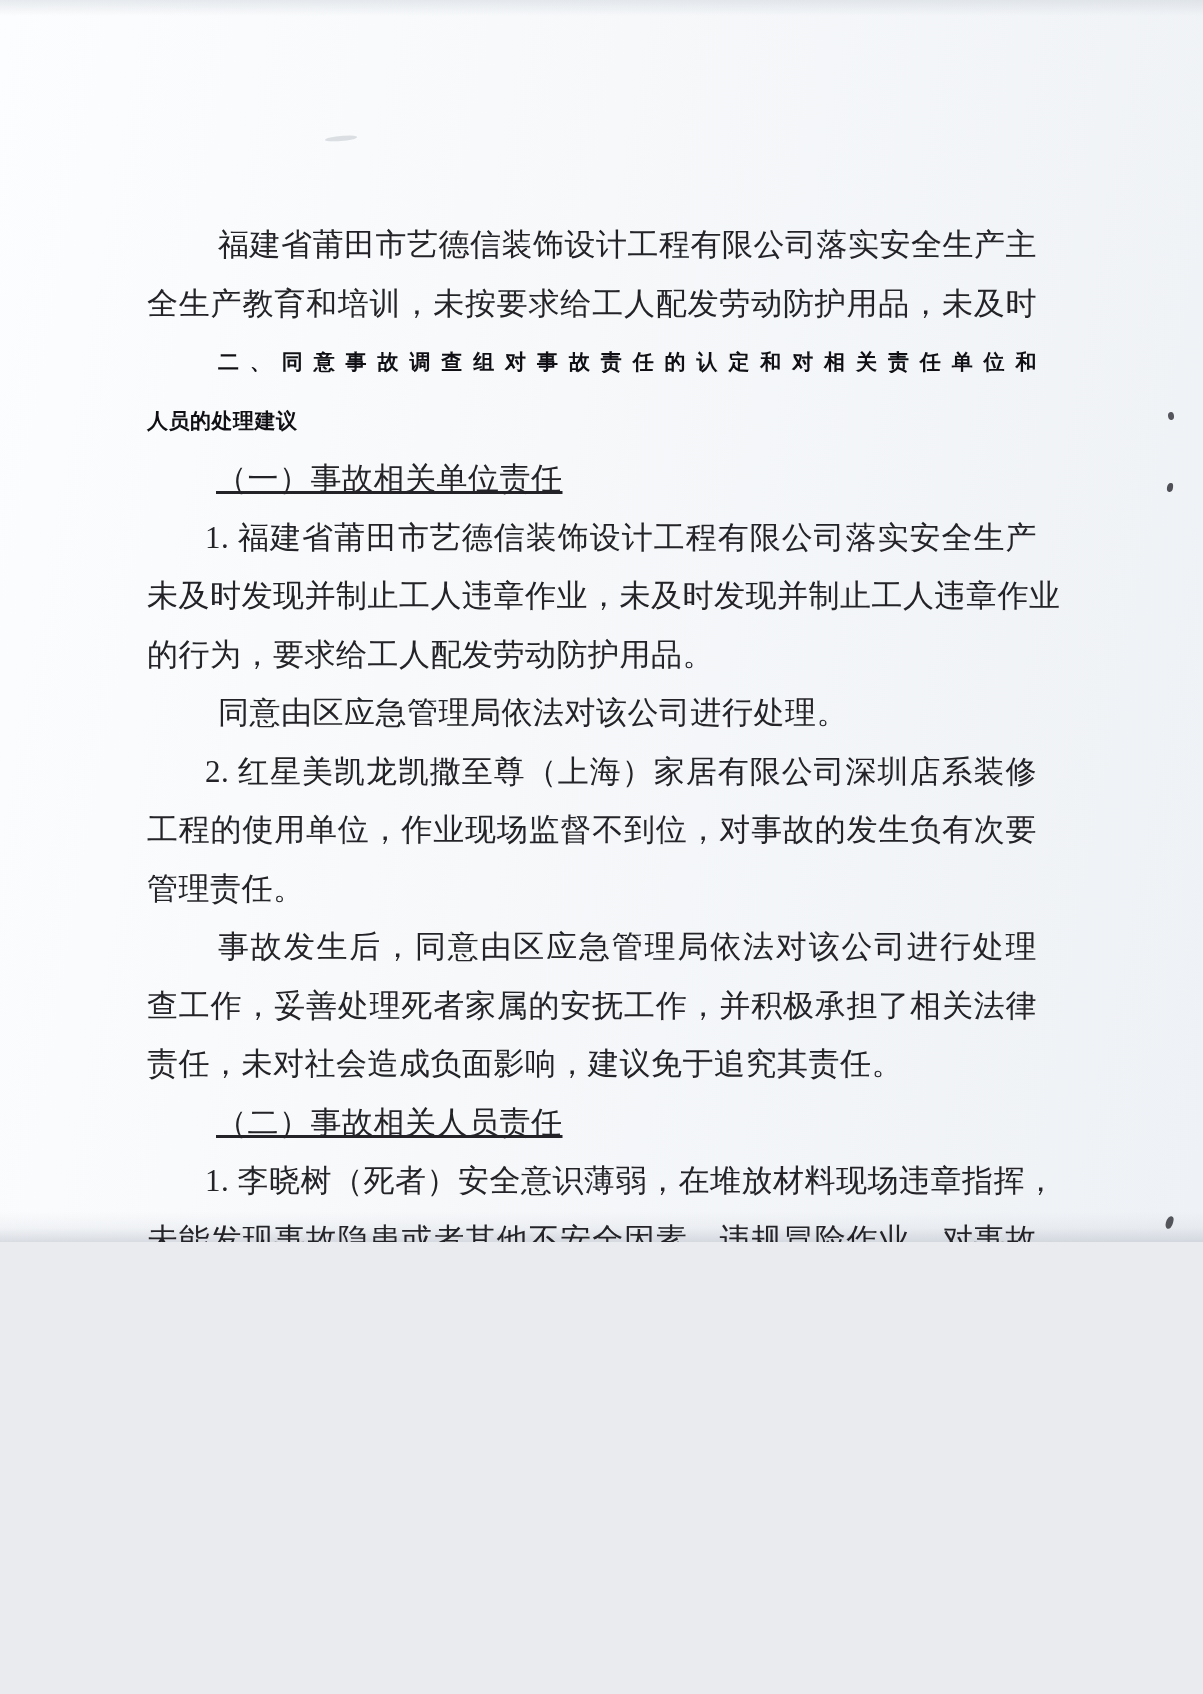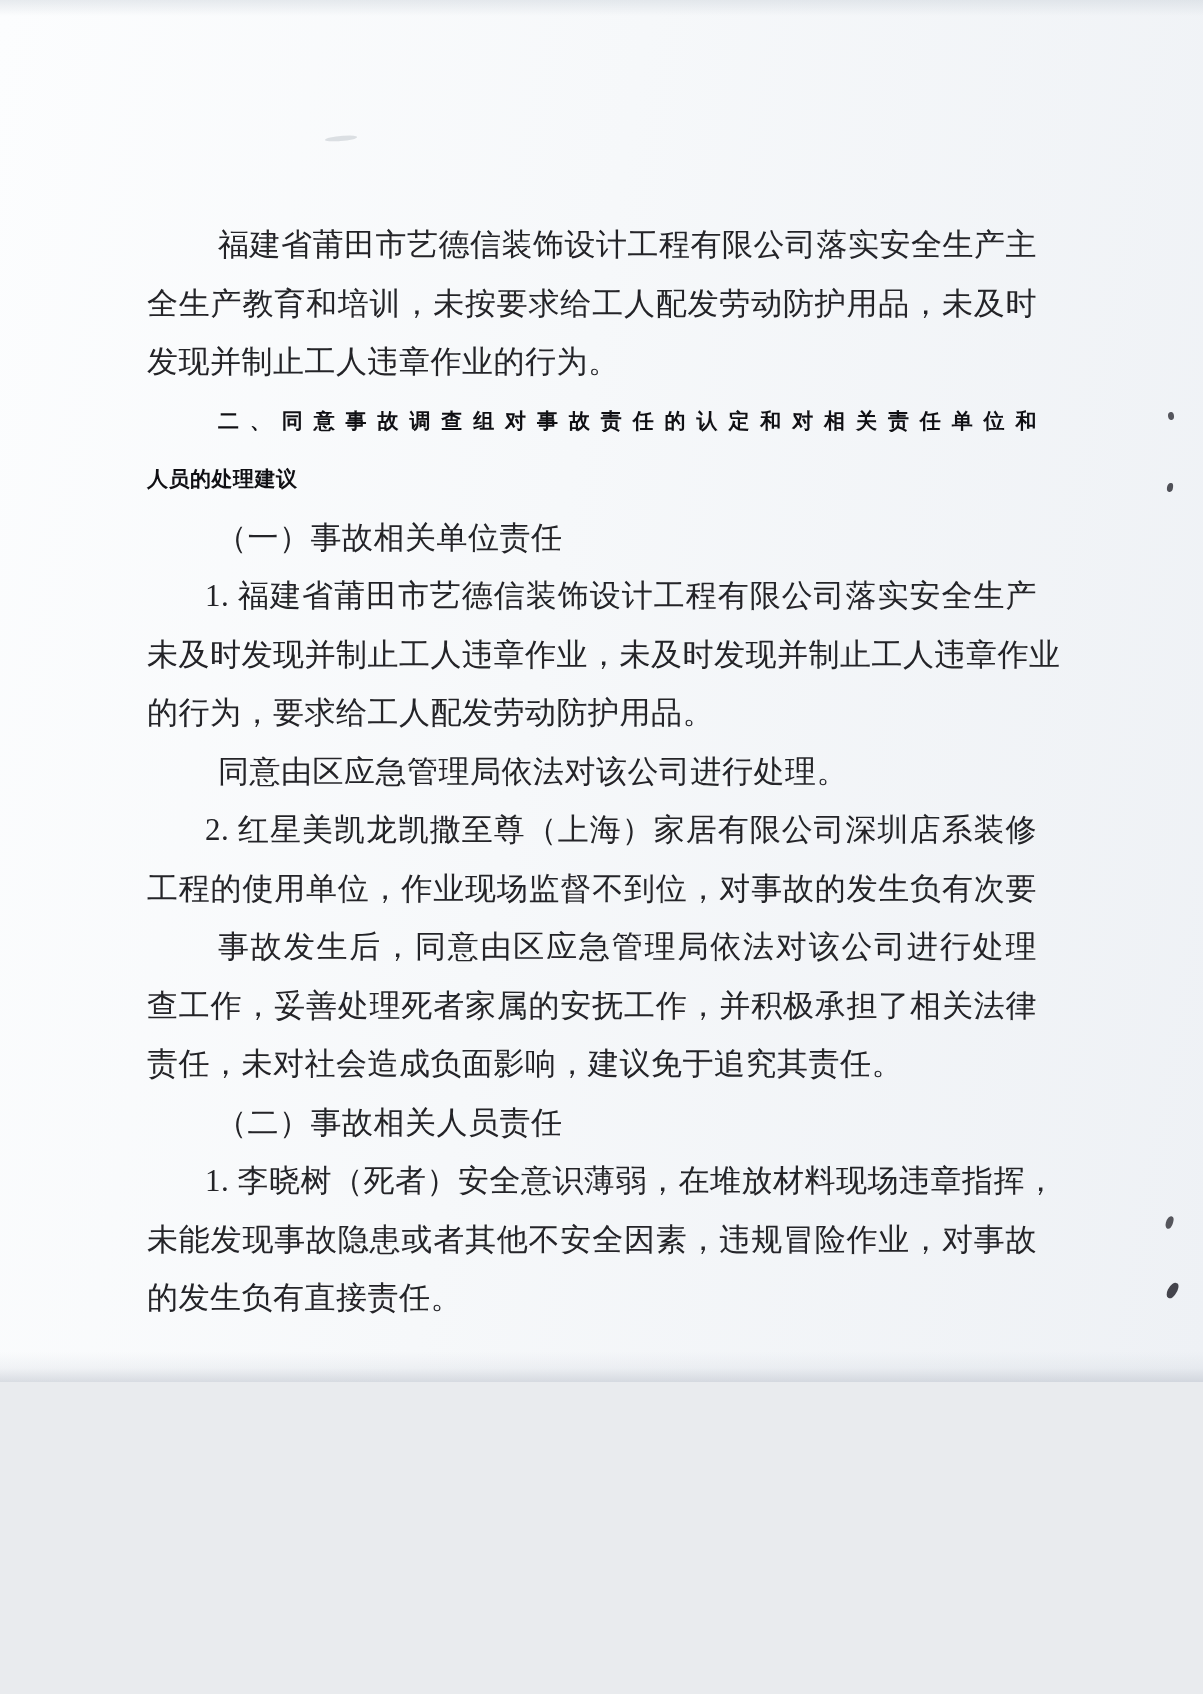--- a/index.html
+++ b/index.html
@@ -3,21 +3,21 @@
 <meta charset="utf-8">
 <style>
   html,body{margin:0;padding:0;}
   body{
     width:1203px;height:1694px;
     background:#e9ebee;
     font-family:"Liberation Serif","DejaVu Serif",serif;
   }
   .page{
     position:relative;
-    width:1203px;height:1382px;
+    width:1203px;height:1242px;
     overflow:hidden;
     background:
       linear-gradient(180deg, rgba(198,206,214,.40) 0px, rgba(198,206,214,0) 16px),
       linear-gradient(0deg,   rgba(176,182,194,.45) 0px, rgba(196,202,212,.18) 14px, rgba(196,202,212,0) 30px),
       linear-gradient(100deg, #fcfdfe 0%, #f6f8fa 45%, #eef1f5 100%);
   }
   .doc-body{
     position:absolute;
     left:147px; top:216px; width:890px;
     font-size:31px;
@@ -35,21 +35,21 @@
   .line.last{
     text-align-last:left;
   }
   .line.heading{
     font-family:"Liberation Sans","DejaVu Sans",sans-serif;
     font-weight:700;
     font-size:21px;
     color:#101014;
   }
   .indent-body{padding-left:71px;}
-  .indent-bracket{padding-left:69px;}
+  .indent-bracket{padding-left:69px;text-decoration:underline;}
   .indent-number{padding-left:58px;}
   .line.indent-body, .line.indent-bracket, .line.indent-number{width:auto;}
   .page-number{
     position:absolute;
     left:195px; top:1520px;
     font-size:30px;
     letter-spacing:2px;
     color:#2a2a30;
     font-family:"Liberation Serif","DejaVu Serif",serif;
   }
@@ -58,30 +58,30 @@
     border-radius:60% 40% 55% 45%;
   }
 </style>
 </head>
 <body>
 
 <div class="page">
   <div class="doc-body">
       <div class="line indent-body">福建省莆田市艺德信装饰设计工程有限公司落实安全生产主</div>
       <div class="line">全生产教育和培训，未按要求给工人配发劳动防护用品，未及时</div>
-      <div class="line last">发现并制止工人违章作业的行为。</div>
       <div class="line heading indent-body">二、同意事故调查组对事故责任的认定和对相关责任单位和</div>
       <div class="line heading last">人员的处理建议</div>
       <div class="line indent-bracket last">（一）事故相关单位责任</div>
       <div class="line indent-number">1. 福建省莆田市艺德信装饰设计工程有限公司落实安全生产</div>
       <div class="line">未及时发现并制止工人违章作业，未及时发现并制止工人违章作业</div>
       <div class="line last">的行为，要求给工人配发劳动防护用品。</div>
       <div class="line indent-body last">同意由区应急管理局依法对该公司进行处理。</div>
       <div class="line indent-number">2. 红星美凯龙凯撒至尊（上海）家居有限公司深圳店系装修</div>
       <div class="line">工程的使用单位，作业现场监督不到位，对事故的发生负有次要</div>
+      <div class="line last">管理责任。</div>
       <div class="line indent-body">事故发生后，同意由区应急管理局依法对该公司进行处理</div>
       <div class="line">查工作，妥善处理死者家属的安抚工作，并积极承担了相关法律</div>
       <div class="line last">责任，未对社会造成负面影响，建议免于追究其责任。</div>
       <div class="line indent-bracket last">（二）事故相关人员责任</div>
       <div class="line indent-number">1. 李晓树（死者）安全意识薄弱，在堆放材料现场违章指挥，</div>
       <div class="line">未能发现事故隐患或者其他不安全因素，违规冒险作业，对事故</div>
       <div class="line last">的发生负有直接责任。</div>
     </div>
   <div class="page-number">— 2 —</div>
   <div id="artifacts">

